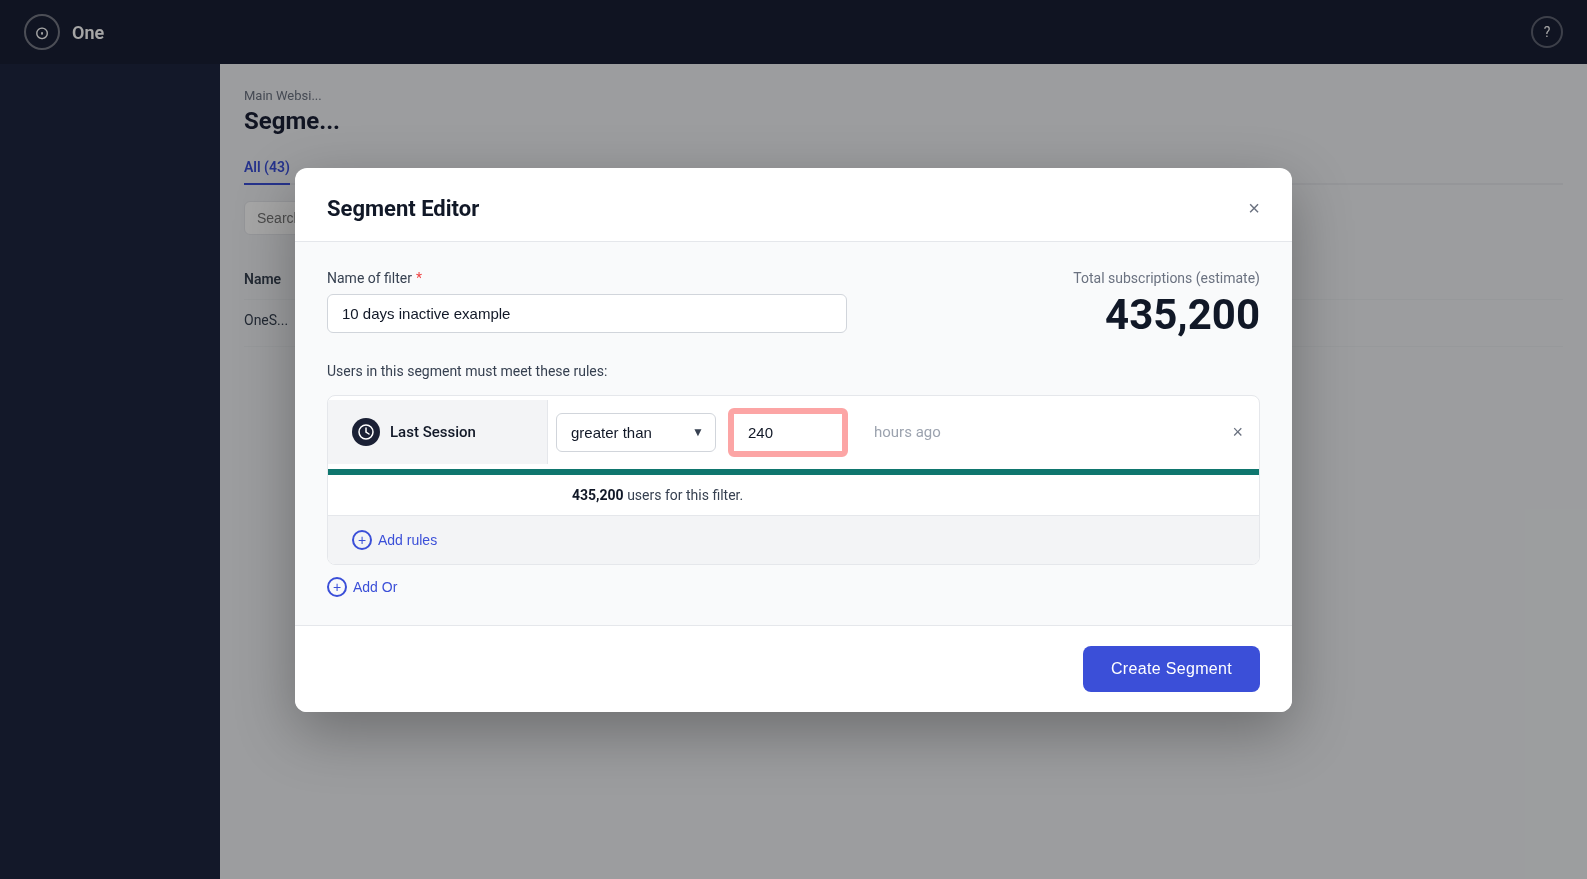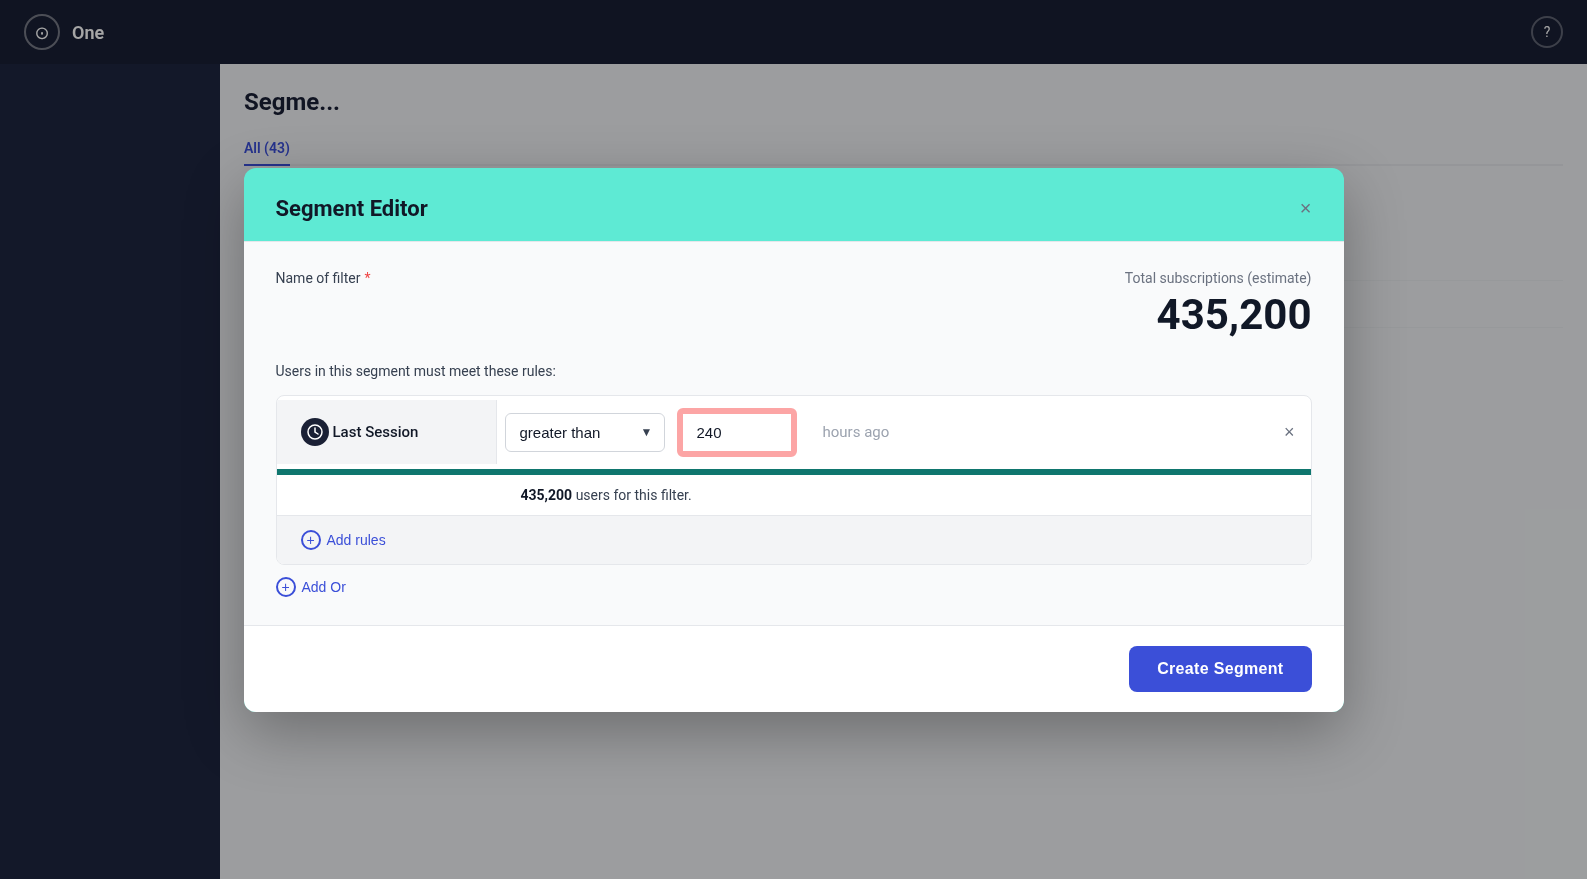--- a/index.html
+++ b/index.html
@@ -143,23 +143,23 @@
       position: absolute;
       inset: 0;
       background: rgba(0,0,0,0.35);
       display: flex;
       align-items: center;
       justify-content: center;
       z-index: 100;
     }
 
     .modal {
-      background: #5eead4;
+      background: #ffffff;
       border-radius: 12px;
-      width: 1100px;
+      width: 997px;
       max-width: 90%;
       box-shadow: 0 20px 60px rgba(0,0,0,0.3);
       overflow: hidden;
     }
 
     .modal-header {
       padding: 28px 32px 20px;
       border-bottom: 1px solid #e5e7eb;
       display: flex;
       align-items: center;
@@ -255,21 +255,21 @@
       display: flex;
       align-items: center;
       padding: 0;
     }
 
     .filter-type-cell {
       background: #f3f4f6;
       padding: 18px 24px;
       display: flex;
       align-items: center;
-      gap: 4px;
+      gap: 10px;
       min-width: 220px;
       border-right: 1px solid #e5e7eb;
     }
 
     .filter-type-icon {
       width: 28px;
       height: 28px;
       border-radius: 50%;
       background: #1a2035;
       display: flex;
@@ -414,21 +414,21 @@
       border-top: 1px solid #e5e7eb;
     }
 
     .create-segment-btn {
       background: #3b4fd8;
       color: white;
       border: none;
       border-radius: 8px;
       padding: 14px 28px;
       font-size: 16px;
-      font-weight: 700;
+      font-weight: 400;
       cursor: pointer;
       letter-spacing: 0.02em;
     }
 
     
     .bg-table-content {
       margin-top: 8px;
     }
 
     .bg-row {
@@ -465,20 +465,21 @@
       <span>⊙</span>
     </div>
     <span class="app-logo-text">One</span>
     <div class="app-header-right">
       <div class="header-icon-btn">?</div>
     </div>
   </div>
   <div class="app-content">
     <div class="app-sidebar"></div>
     <div class="app-main">
+      <div class="breadcrumb-text">Main Websi...</div>
       <div class="page-title-text">Segme...</div>
       <div class="tabs-row">
         <div class="tab-item active">
           <span>All (43)</span>
         </div>
       </div>
       <input class="search-bar" readonly="" placeholder="Search s..." style="">
       <div class="bg-table-content">
         <div class="bg-row">
           <span style="width:120px;font-weight:600;">Name</span>
@@ -510,20 +511,21 @@
     </div>
 
     <div class="modal-body">
 
       <div class="modal-top-row">
         <div class="form-section">
           <div class="form-label">
             <span>Name of filter</span>
             <span class="required-star">*</span>
           </div>
+          <input class="segment-name-input" type="text" value="10 days inactive example" style="">
         </div>
         <div class="subscriptions-section">
           <div class="subscriptions-label">Total subscriptions (estimate)</div>
           <div class="subscriptions-count">435,200</div>
         </div>
       </div>
 
       <div class="rules-label">Users in this segment must meet these rules:</div>
 
       <div class="filter-card">

